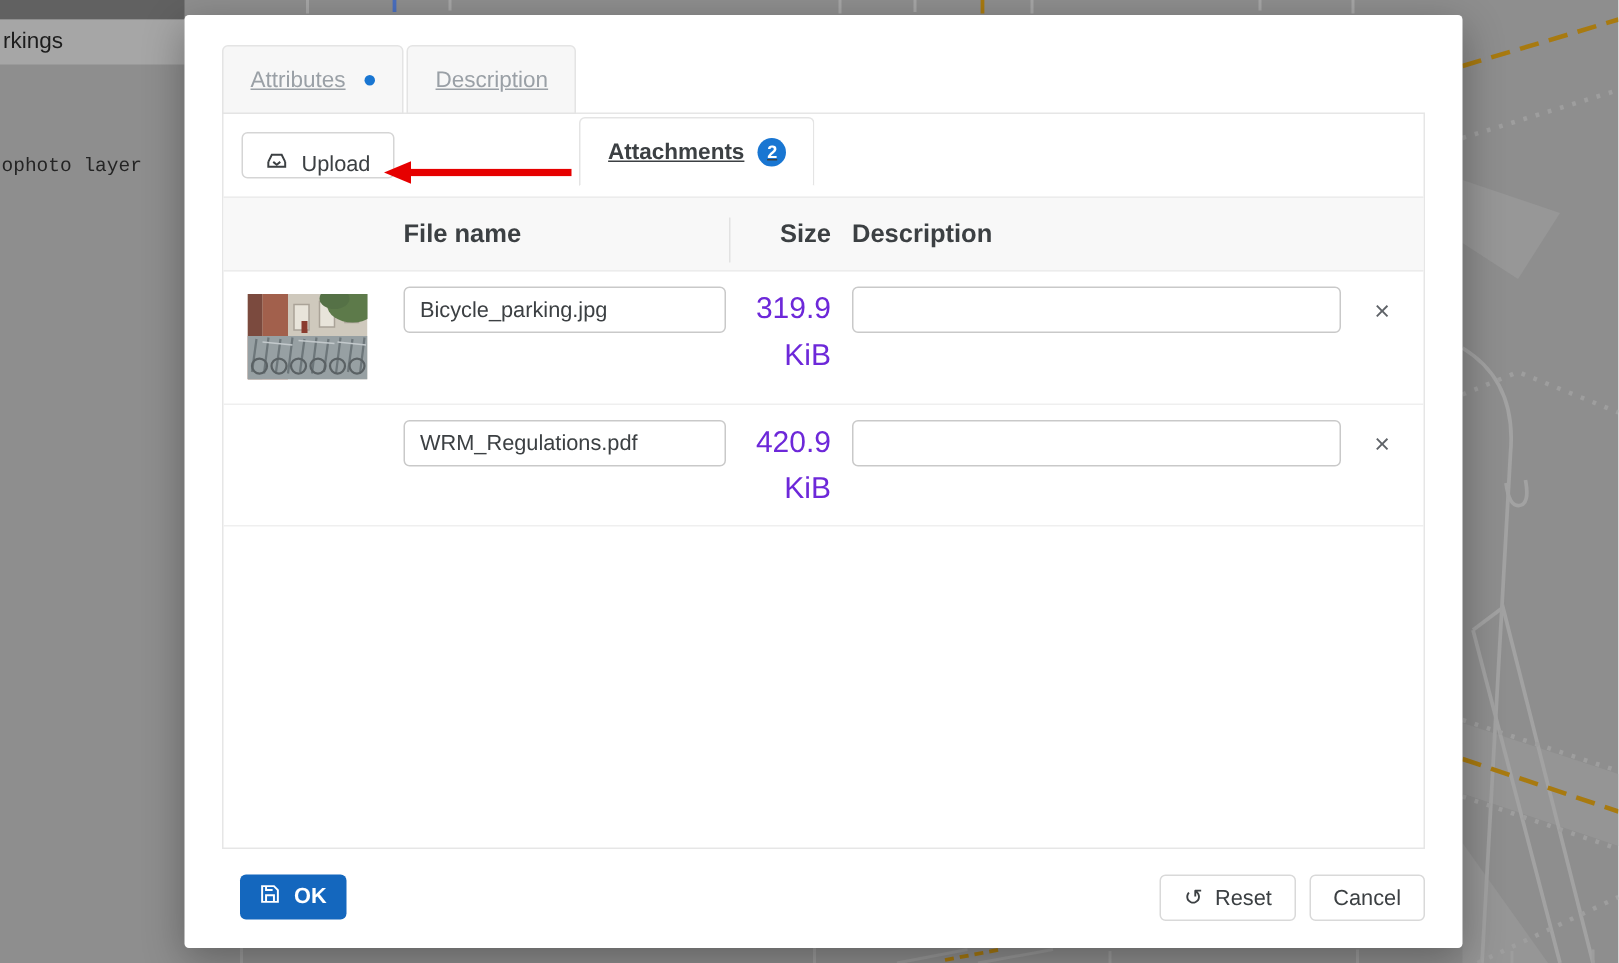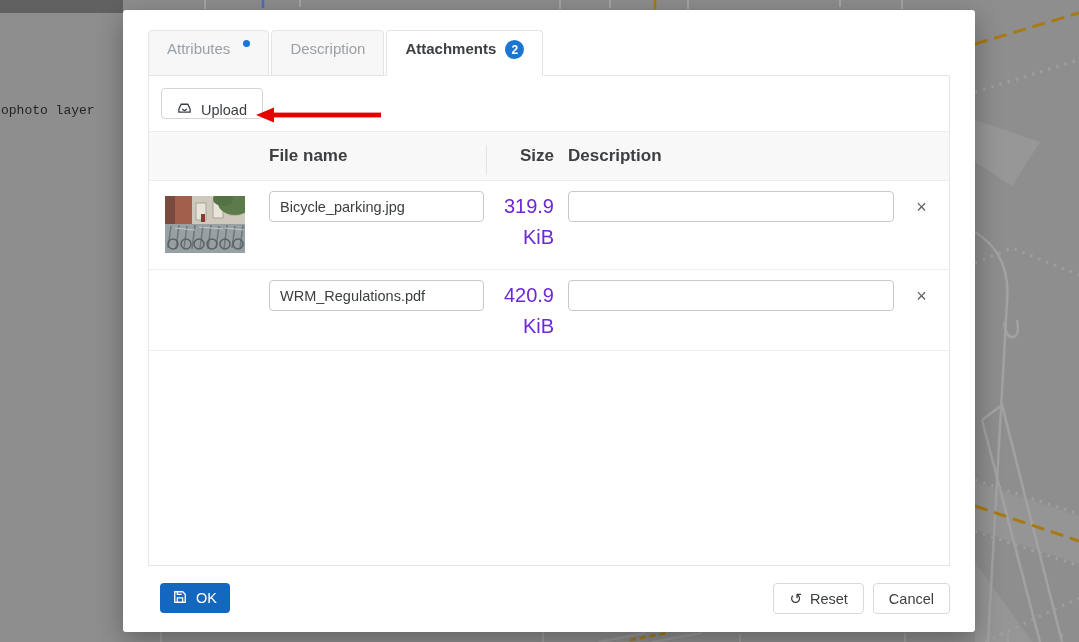--- a/index.html
+++ b/index.html
@@ -14,24 +14,24 @@
   .sidebar-topstrip { position:absolute; left:0; top:0; width:123px; height:13px; background:#616161; }
   .layer-highlight  { position:absolute; left:0; top:13px; width:123px; height:30px; background:#a6a6a6;
                       color:#1d1d1d; font-size:15px; line-height:30px; padding-left:2px; }
   .layer-label      { position:absolute; left:1px; top:103px; color:#242424; font-size:13px;font-family:Liberation Mono, monospace; }
 
   
   .modal { position:absolute; left:123px; top:10px; width:852px; height:622px; background:#fff;
            border-radius:3px; box-shadow:0 8px 28px rgba(0,0,0,.32); }
 
   .tabs { position:absolute; left:25px; top:20px; display:flex; z-index:2; }
-  .tab  { display:flex; align-items:flex-start; gap:9px; height:46px; padding:9px 18px; margin-right:2px;
+  .tab  { display:flex; align-items:center; gap:9px; height:46px; padding:9px 18px; margin-right:2px;
           background:#f7f7f7; border:1px solid #e4e4e4; border-radius:4px 4px 0 0;
-          color:#9aa0a6; font-size:15px; cursor:pointer; }
-  .tab.active { background:#fff; color:#3c4043; font-weight:bold; border-bottom:1px solid #fff; z-index:3; }
+          color:#9aa0a6; font-size:15px; cursor:pointer;text-decoration:underline; }
+  .tab.active { background:#fff; color:#3c4043; font-weight:bold; border-bottom:1px solid #fff; z-index:3;margin-top:48px; }
   .dot   { width:7px; height:7px; border-radius:50%; background:var(--accent-blue,#1976d2); margin-left:4px; }
   .badge { width:19px; height:19px; border-radius:50%; background:var(--accent-blue,#1976d2); color:#fff;
            font-size:12px; font-weight:bold; display:flex; align-items:center; justify-content:center; }
 
   .panel { position:absolute; left:25px; top:65px; right:25px; bottom:66px;
            border:1px solid #e6e6e6; background:#fff; display:flex; flex-direction:column; z-index:1; }
 
   .upload-bar { height:55px; flex:0 0 55px; display:flex; align-items:center; padding-left:12px; }
   .upload-btn { display:flex; align-items:flex-end; gap:9px; height:31px; padding:0 15px;
                 background:#fff; border:1px solid #d5d5d5; border-radius:4px;
@@ -57,21 +57,21 @@
   .remove-cell { display:flex; justify-content:center; }
   .remove-btn { width:26px; height:26px; margin-top:3px; border:none; background:transparent; color:#5f6368;
                 font-size:18px; line-height:26px; cursor:pointer; font-family:inherit; }
   .filler { flex:1 1 auto; }
 
   .red-arrow { position:absolute; left:133px; top:96px; z-index:4; }
 
   .footer { position:absolute; left:25px; right:25px; bottom:0; height:66px; display:flex; padding-top:17px; }
   .ok-btn { margin-left:12px; display:flex; align-items:center; gap:9px; height:30px; padding:0 13px;
             background:var(--ok-button-blue,#1565c0); color:#fff; border:none; border-radius:4px;
-            font-size:14.5px; font-weight:normal; cursor:pointer; font-family:inherit; }
+            font-size:14.5px; font-weight:bold; cursor:pointer; font-family:inherit; }
   .spacer { flex:1; }
   .ghost-btn { display:flex; align-items:center; gap:8px; height:31px; padding:0 15px; background:#fff;
                border:1px solid #d9d9d9; border-radius:4px; font-size:14.5px; color:#3c4043;
                cursor:pointer; font-family:inherit; }
   .reset-btn { margin-right:9px; }
   .reset-glyph { font-size:15px; line-height:1; }
 </style>
 </head>
 <body>
 
@@ -112,20 +112,23 @@
       <line x1="740" y1="634" x2="740" y2="642"></line>
         <line x1="905" y1="633" x2="905" y2="642"></line>
       <line x1="1008" y1="634" x2="1008" y2="642"></line>
         <line x1="1062" y1="633" x2="1062" y2="642"></line>
     </g>
     <path d="M598,642 L645,633 M652,642 L702,633" stroke="#9b9b9b" stroke-width="2" fill="none"></path>
     <line x1="630" y1="640" x2="667" y2="633" stroke="#a87a10" stroke-width="2.5" stroke-dasharray="6 4"></line>
   </svg>
 
   <div class="sidebar-topstrip"></div>
+  <div class="layer-highlight">
+    <span>rkings</span>
+  </div>
   <div class="layer-label">ophoto layer</div>
 
   <div class="modal">
 
     <div class="tabs">
       <div class="tab">
         <span>Attributes</span>
         <span class="dot"></span>
       </div>
       <div class="tab">

